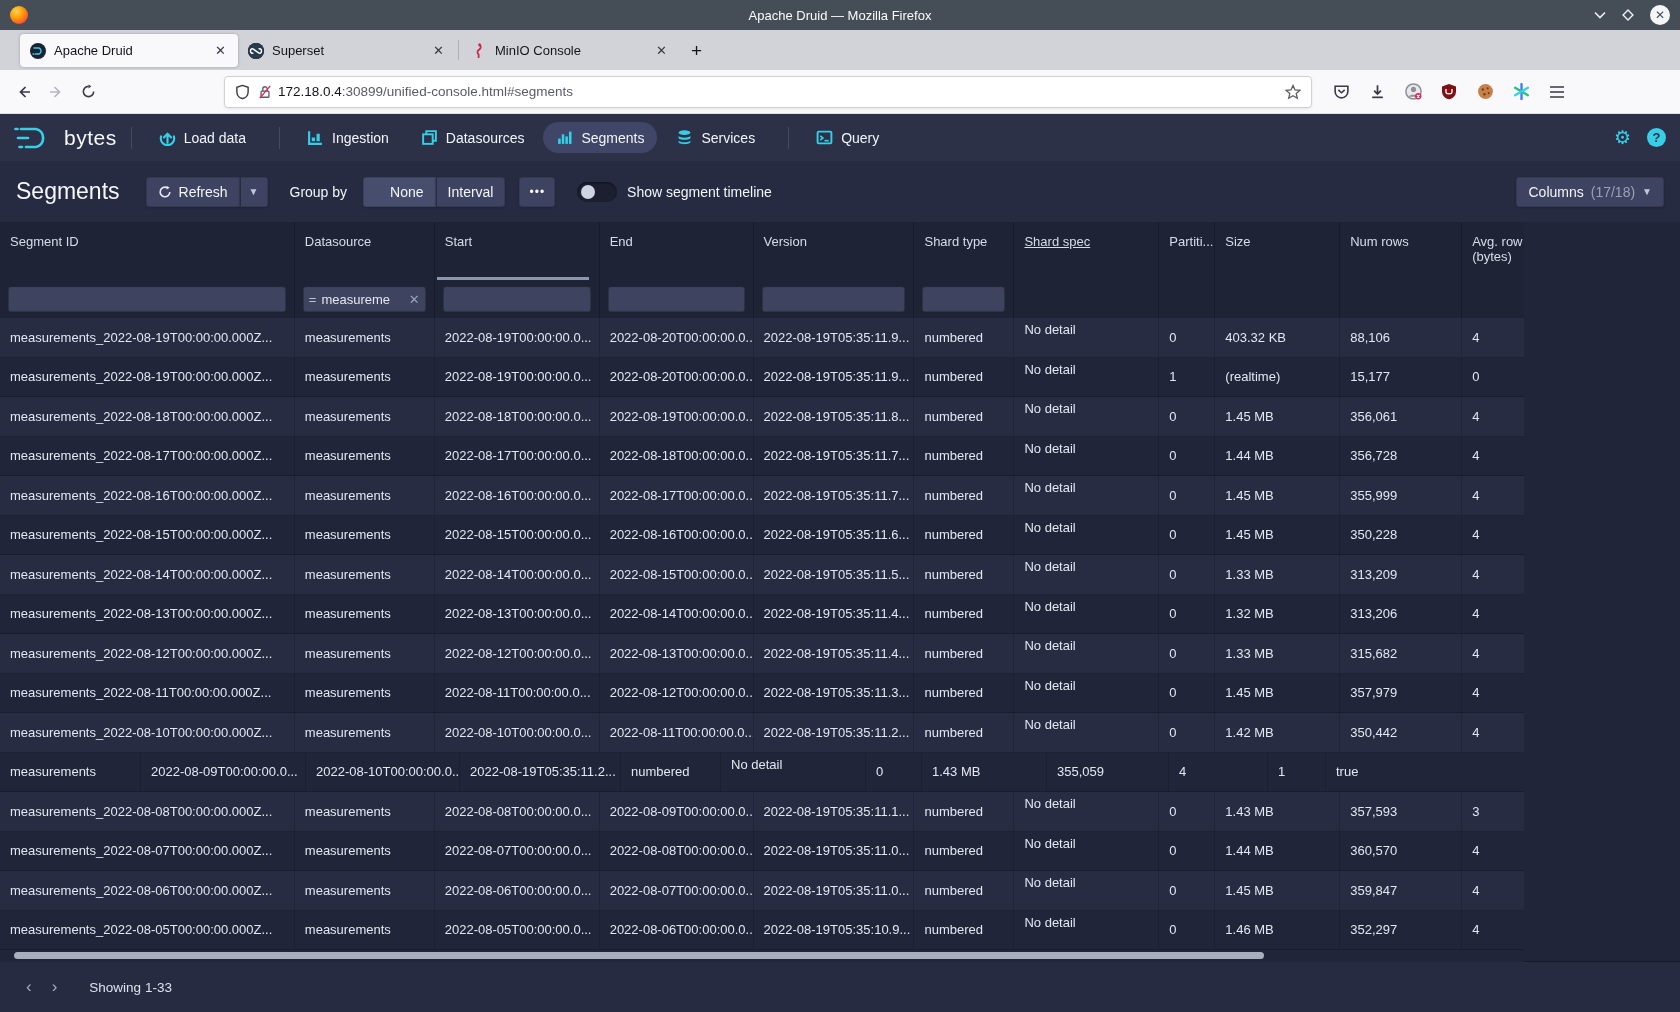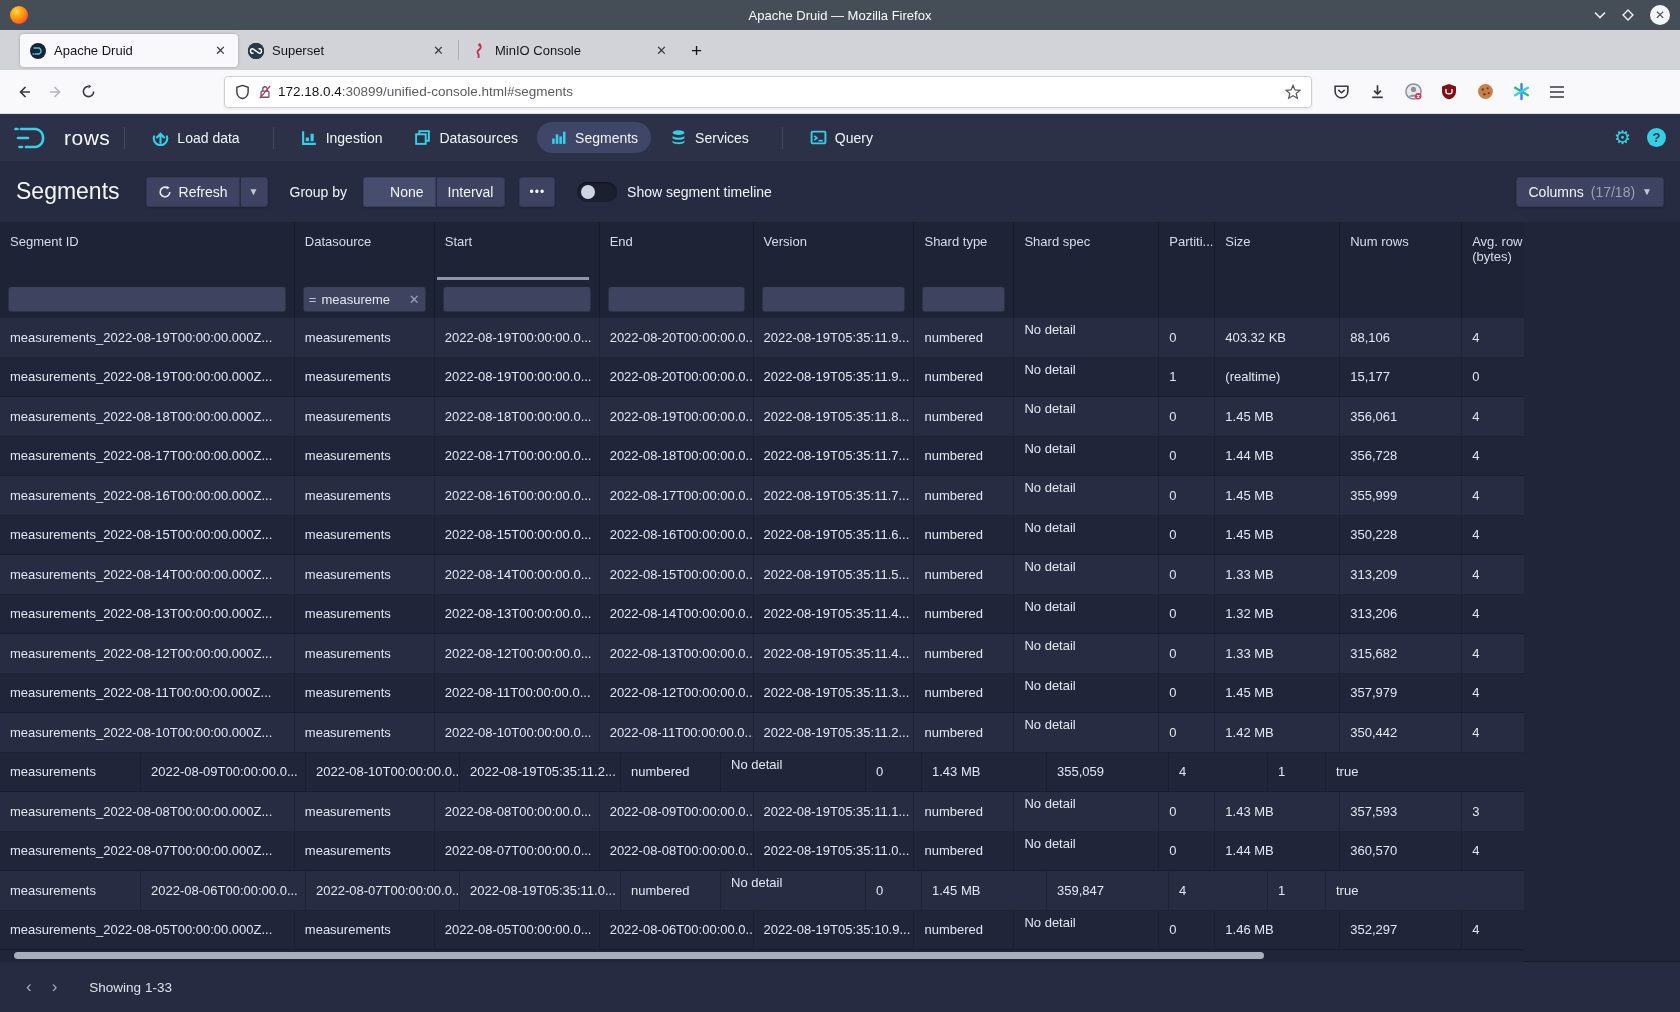--- a/index.html
+++ b/index.html
@@ -254,21 +254,21 @@
 </div>
 
 <div class="druid-nav" id="druid-nav">
   <div class="brand">
     <svg width="42" height="26" viewBox="0 0 42 26">
       <path d="M7 4 H22 A9 9.2 0 0 1 22 22 H12" stroke="#35d0e8" stroke-width="2.7" fill="none" stroke-linecap="round"></path>
       <path d="M1.5 4 H3.5" stroke="#35d0e8" stroke-width="2.7" stroke-linecap="round"></path>
       <path d="M4 13 H14" stroke="#35d0e8" stroke-width="2.7" stroke-linecap="round"></path>
       <path d="M5.5 22 H8" stroke="#35d0e8" stroke-width="2.7" stroke-linecap="round"></path>
     </svg>
-    <span class="brand-text">rows</span>
+    <span class="brand-text">bytes</span>
   </div>
   <div class="nav-divider"></div>
   <span id="nav-items" style="display:flex;align-items:center">
       <span class="nav-item">
         <span>
           <svg width="17" height="17" viewBox="0 0 16 16">
             <path d="M8 13 V5 M4.6 8 L8 4.4 L11.4 8" stroke="#35d0e8" stroke-width="2" fill="none" stroke-linecap="round" stroke-linejoin="round"></path>
             <path d="M2 7 A6.3 6.3 0 1 0 14 7" stroke="#35d0e8" stroke-width="2" fill="none" stroke-linecap="round"></path>
           </svg>
         </span>
@@ -381,21 +381,21 @@
         </div>
         <div class="th" style="width: 154px;">
           <span class="label2">End</span>
         </div>
         <div class="th" style="width: 161px;">
           <span class="label2">Version</span>
         </div>
         <div class="th" style="width: 100px;">
           <span class="label2">Shard type</span>
         </div>
-        <div class="th" style="width: 145px;">
+        <div class="th" style="width: 145px; text-decoration: underline;">
           <span class="label2">Shard spec</span>
         </div>
         <div class="th" style="width: 56px;">
           <span class="label2">Partiti...</span>
         </div>
         <div class="th" style="width: 125px;">
           <span class="label2">Size</span>
         </div>
         <div class="th" style="width: 122px;">
           <span class="label2">Num rows</span>
@@ -635,20 +635,21 @@
         <div class="td" style="width: 100px;">numbered</div>
         <div class="td top-align" style="width: 145px;">No detail</div>
         <div class="td" style="width: 56px;">0</div>
         <div class="td" style="width: 125px;">1.44 MB</div>
         <div class="td" style="width: 122px;">360,570</div>
         <div class="td" style="width: 99px;">4</div>
         <div class="td" style="width: 58px;">1</div>
         <div class="td" style="width: 134px;">true</div>
       </div>
       <div class="drow alt-light">
+        <div class="td" style="width: 294px;">measurements_2022-08-06T00:00:00.000Z...</div>
         <div class="td" style="width: 140px;">measurements</div>
         <div class="td" style="width: 165px;">2022-08-06T00:00:00.0...</div>
         <div class="td" style="width: 154px;">2022-08-07T00:00:00.0...</div>
         <div class="td" style="width: 161px;">2022-08-19T05:35:11.0...</div>
         <div class="td" style="width: 100px;">numbered</div>
         <div class="td top-align" style="width: 145px;">No detail</div>
         <div class="td" style="width: 56px;">0</div>
         <div class="td" style="width: 125px;">1.45 MB</div>
         <div class="td" style="width: 122px;">359,847</div>
         <div class="td" style="width: 99px;">4</div>

